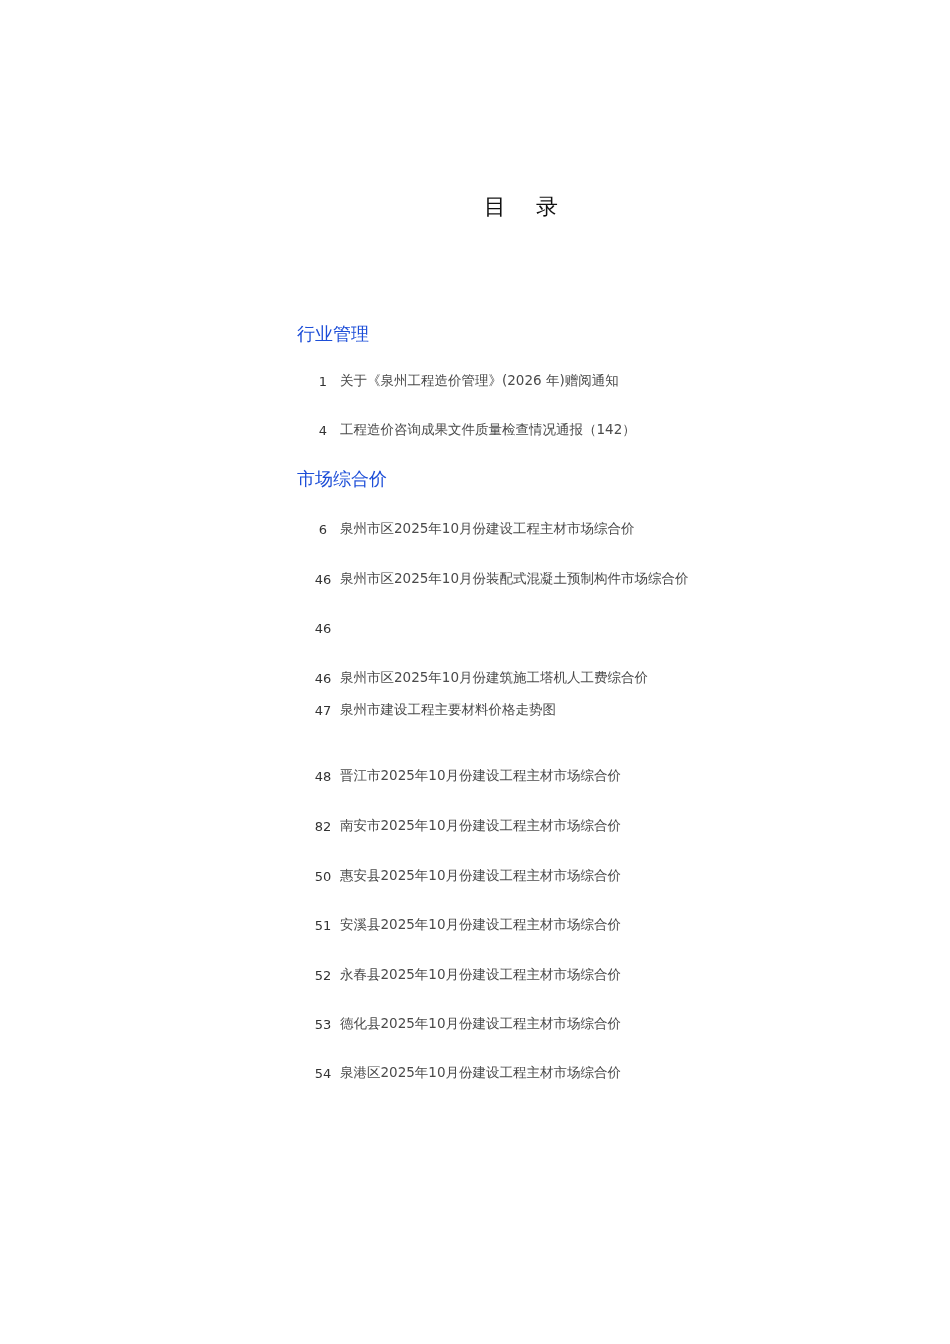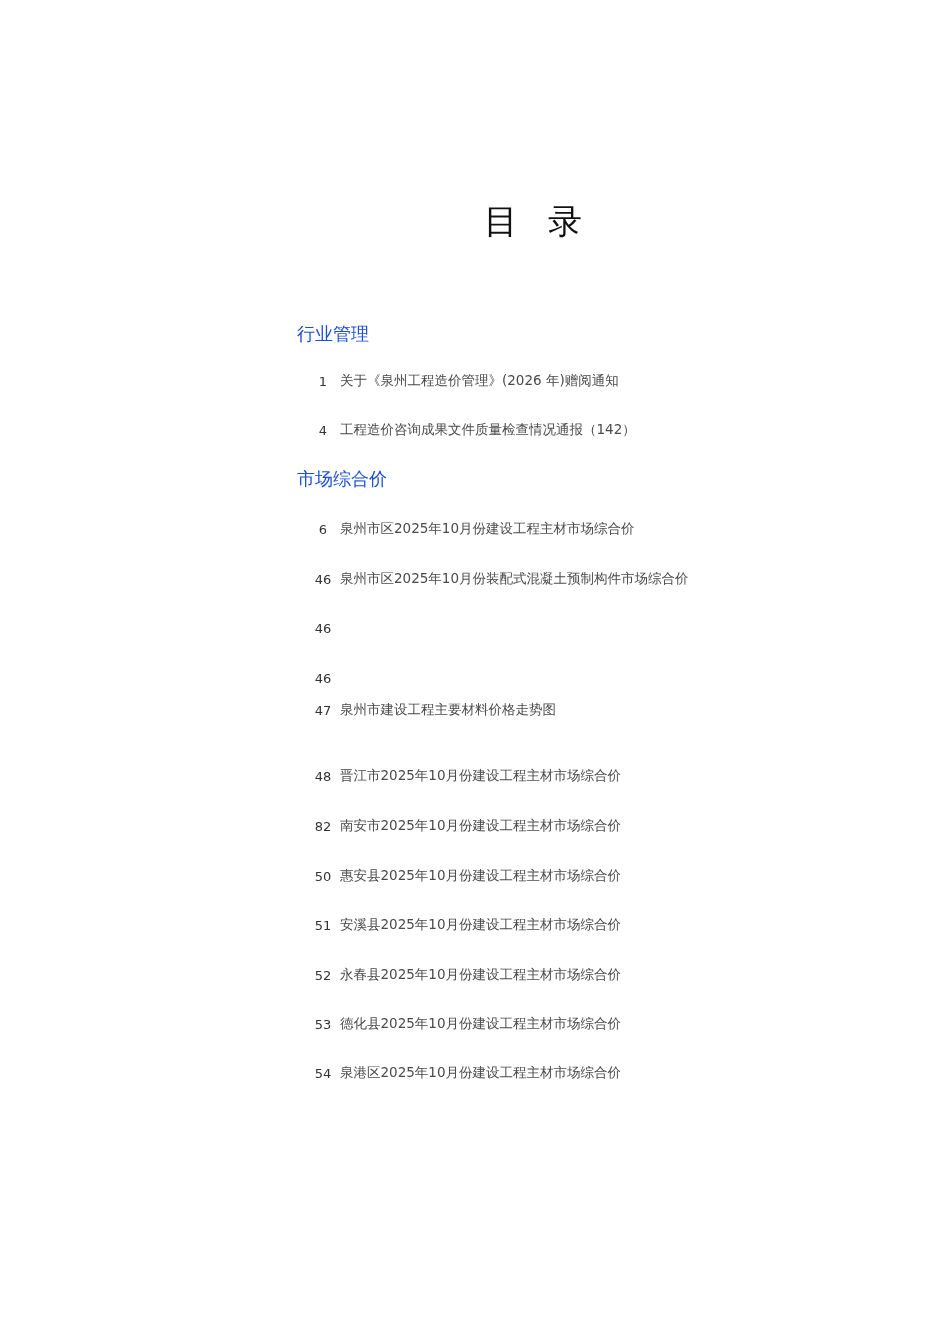--- a/index.html
+++ b/index.html
@@ -2,22 +2,22 @@
 <html><head>
   <meta charset="utf-8">
   <style>
     html, body { margin: 0; padding: 0; background: #ffffff; }
     body {
       width: 950px; height: 1344px; position: relative; overflow: hidden;
       font-family: "DejaVu Sans", "Liberation Sans", sans-serif;
       color: #222222;
     }
     .title {
-      position: absolute; top: 199px; left: 484px;
-      font-size: 34px; color: #111111; letter-spacing: 30px;
+      position: absolute; top: 192px; left: 484px;
+      font-size: 22px; color: #111111; letter-spacing: 30px;
       white-space: nowrap;
     }
     .section-title {
       position: absolute; left: 297px;
       font-size: 18px; color: #1d4ed8; white-space: nowrap;
     }
     .toc-row {
       position: absolute; left: 308px; height: 20px;
       display: flex; align-items: center; white-space: nowrap;
       font-size: 13.5px; color: #4a4a4a;
@@ -49,20 +49,21 @@
 </div>
 <div class="toc-row" style="top:569px">
   <span class="toc-num">46</span>
   <span class="toc-text">泉州市区2025年10月份装配式混凝土预制构件市场综合价</span>
 </div>
 <div class="toc-row" style="top:618px">
   <span class="toc-num">46</span>
 </div>
 <div class="toc-row" style="top:668px">
   <span class="toc-num">46</span>
+  <span class="toc-text">泉州市区2025年10月份建筑施工塔机人工费综合价</span>
 </div>
 <div class="toc-row" style="top:700px">
   <span class="toc-num">47</span>
   <span class="toc-text">泉州市建设工程主要材料价格走势图</span>
 </div>
 <div class="toc-row" style="top:766px">
   <span class="toc-num">48</span>
   <span class="toc-text">晋江市2025年10月份建设工程主材市场综合价</span>
 </div>
 <div class="toc-row" style="top:816px">

